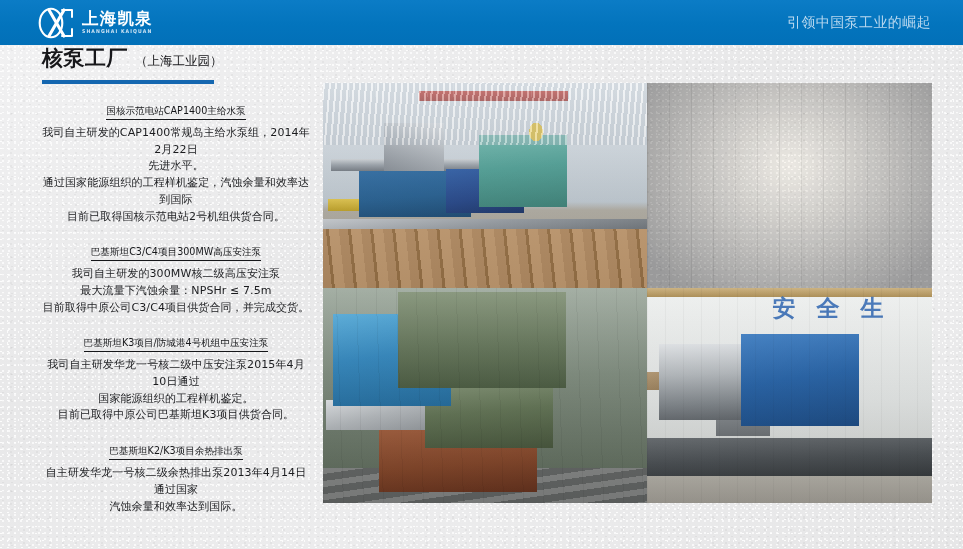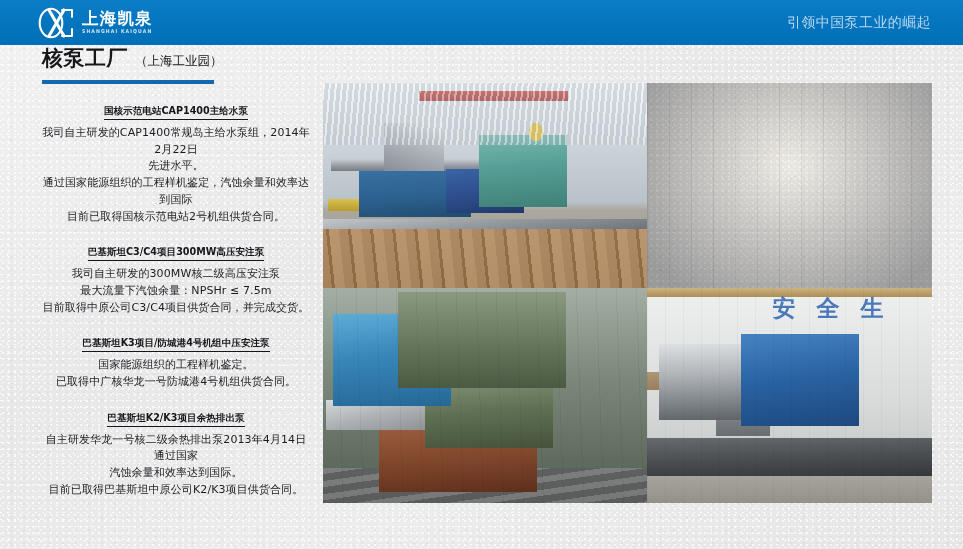--- a/index.html
+++ b/index.html
@@ -113,21 +113,21 @@
   }
 
   .block {
     margin-top: 15px;
   }
   .block:first-of-type {
     margin-top: 14px;
   }
   .block-head {
     font-size: 9.6px;
-    font-weight: bold;
+    font-weight: normal;
     color: #16171a;
     display: inline-block;
     border-bottom: 1px solid #16171a;
     padding-bottom: 1px;
     line-height: 1.35;
   }
   .block-lines {
     margin-top: 5px;
   }
   .block-line {
@@ -340,31 +340,31 @@
       <div class="block-lines">
         <div class="block-line">我司自主研发的300MW核二级高压安注泵</div>
         <div class="block-line">最大流量下汽蚀余量：NPSHr ≤ 7.5m</div>
         <div class="block-line">目前取得中原公司C3/C4项目供货合同，并完成交货。</div>
       </div>
     </div>
 
     <div class="block">
       <div class="block-head">巴基斯坦K3项目/防城港4号机组中压安注泵</div>
       <div class="block-lines">
+        <div class="block-line">我司自主研发华龙一号核二级中压安注泵2015年4月10日通过</div>
         <div class="block-line">国家能源组织的工程样机鉴定。</div>
-        <div class="block-line">已取得中广核华龙一号防城港4号机组供货合同。</div>
+        <div class="block-line">目前已取得中原公司巴基斯坦K3项目供货合同。</div>
       </div>
     </div>
 
     <div class="block">
       <div class="block-head">巴基斯坦K2/K3项目余热排出泵</div>
       <div class="block-lines">
         <div class="block-line">自主研发华龙一号核二级余热排出泵2013年4月14日通过国家</div>
         <div class="block-line">汽蚀余量和效率达到国际。</div>
-        <div class="block-line">目前已取得巴基斯坦中原公司K2/K3项目供货合同。</div>
       </div>
     </div>
 
   </div>
 
   <div id="grid">
 
     <div class="cell ph-factory"></div>
 
     <div class="cell ph-olive"></div>

